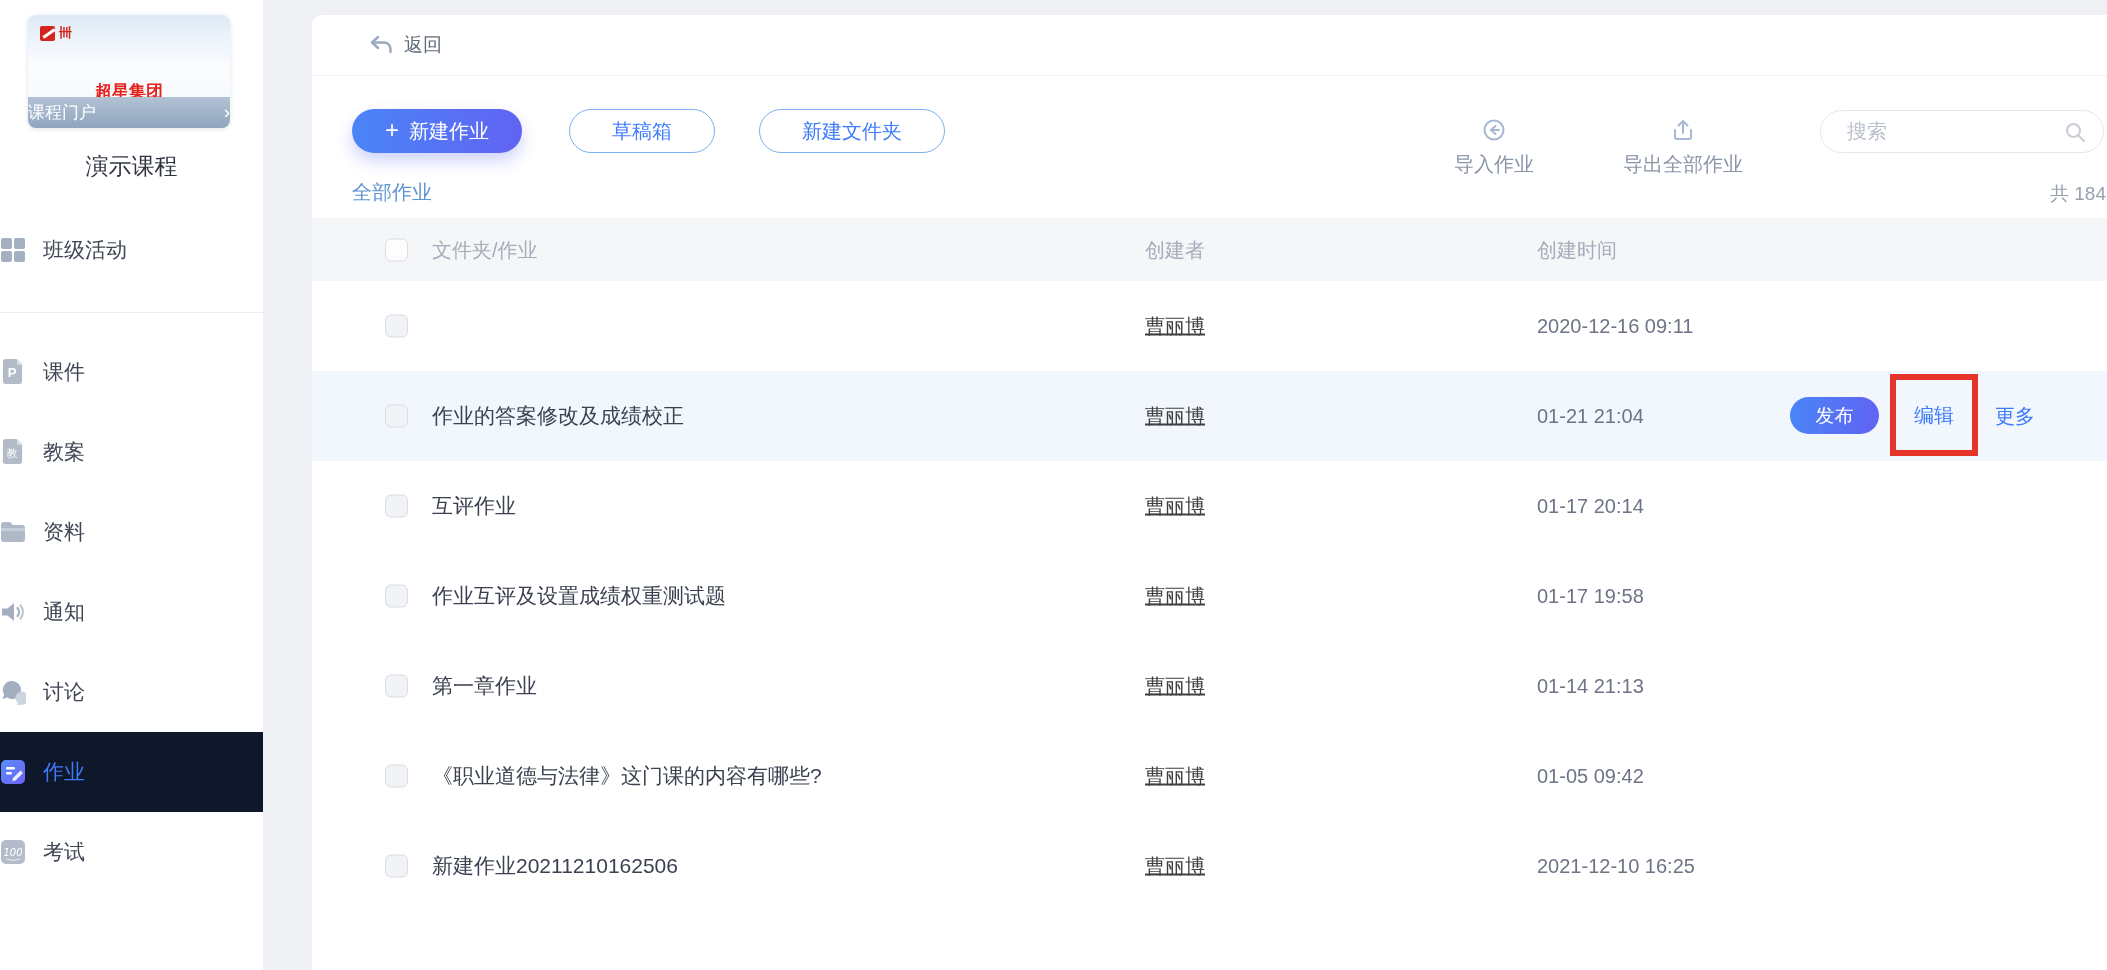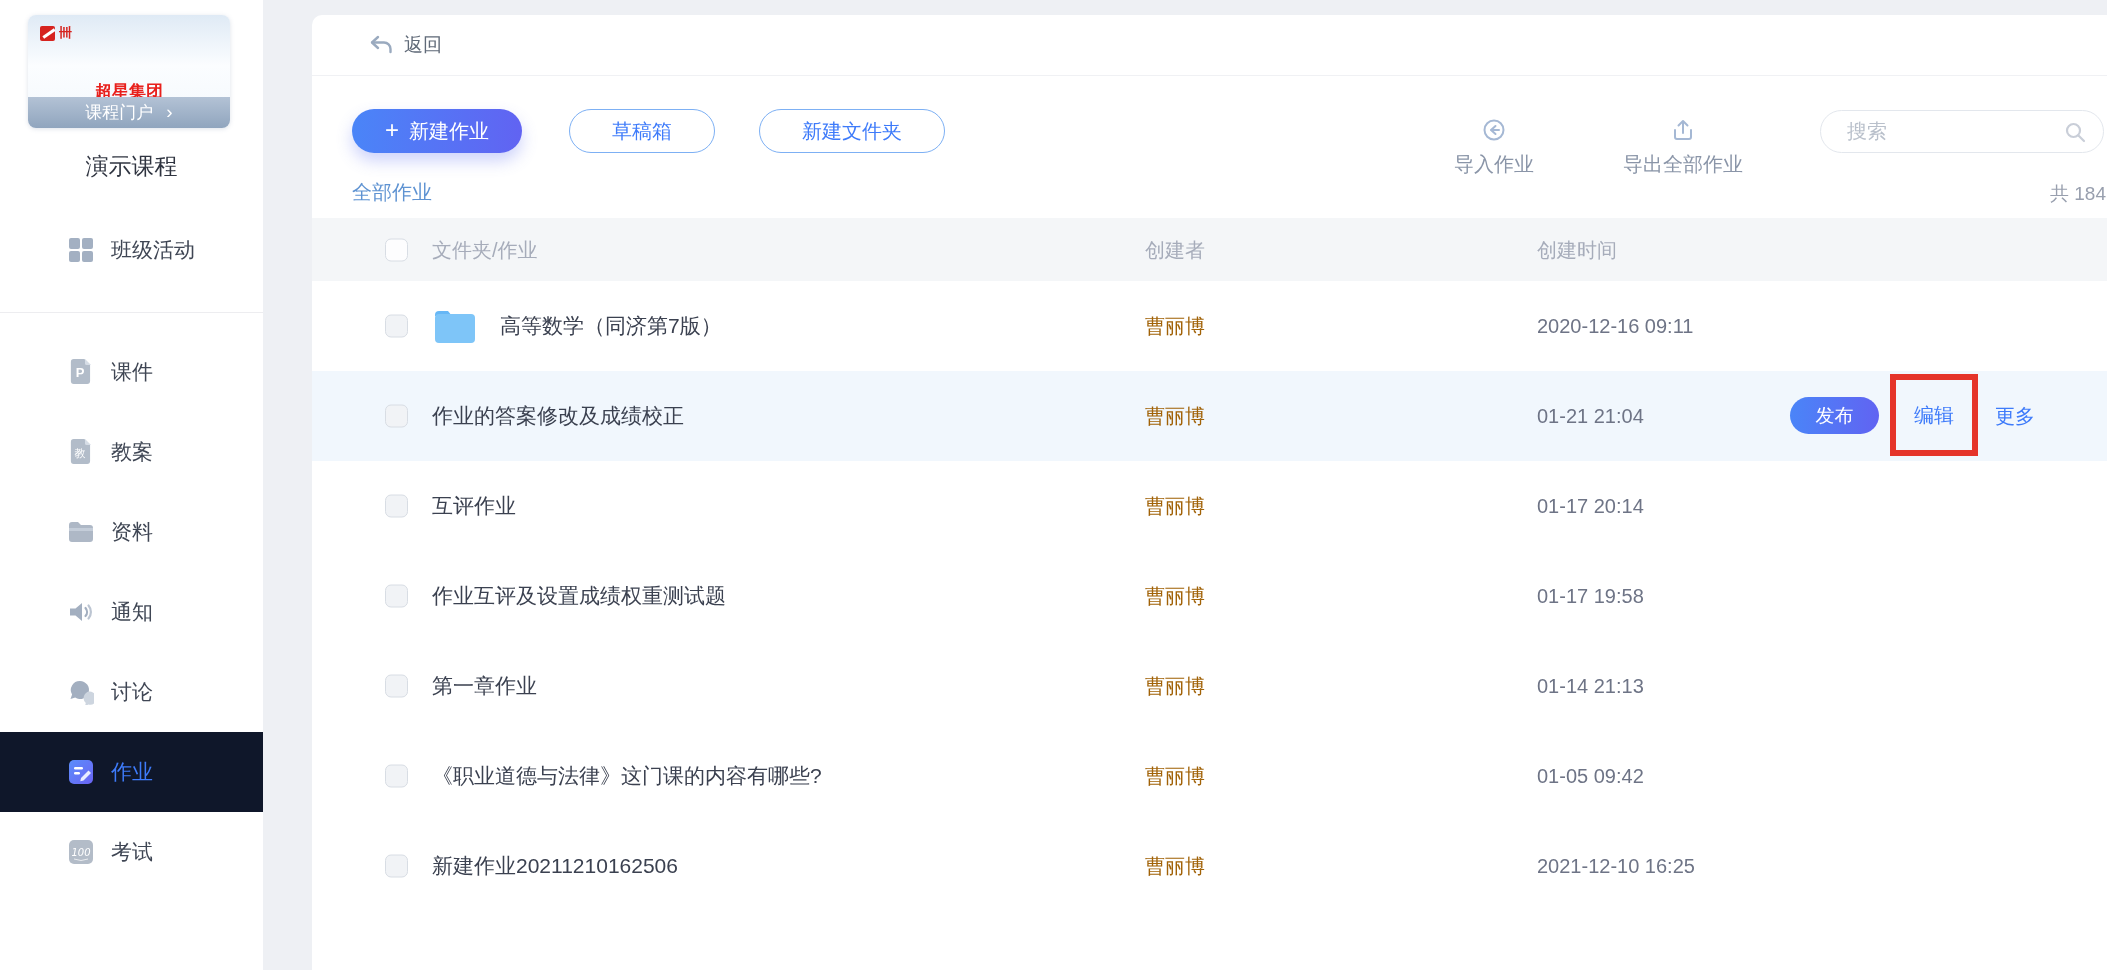--- a/index.html
+++ b/index.html
@@ -12,26 +12,26 @@
     overflow:hidden; background:linear-gradient(180deg,#dfeaf5 0%,#fbfdff 45%,#f2f7fc 100%);
     box-shadow:0 1px 4px rgba(120,140,170,.25); }
   .logo-mark { position:absolute; left:12px; top:9px; display:flex; gap:4px; align-items:center; }
   .seal { width:15px; height:15px; background:#d6231e; border-radius:2px; position:relative; overflow:hidden; }
   .seal::after { content:""; position:absolute; left:2px; top:6px; width:14px; height:3px; background:#fff; transform:rotate(-35deg); }
   .seal-strokes { color:#d6231e; font-weight:bold; font-size:13px; letter-spacing:-2px; }
   .org-name { position:absolute; top:22px; left:0; right:0; text-align:center; color:#e8201c;
     font-weight:bold; font-size:17px; line-height:1.35;margin-top:44px; }
   .portal-bar { position:absolute; left:0; right:0; bottom:0; height:31px;
     background:linear-gradient(180deg,#b3c2d5 0%,#90a5be 100%); color:#fff; font-size:17px;
-    display:flex; align-items:center; justify-content:center; gap:13px; cursor:pointer; }
+    display:flex; align-items:center; justify-content:space-between; gap:13px; cursor:pointer; }
   .portal-chevron { font-size:19px; line-height:1; margin-top:-2px; }
   .course-title { position:absolute; top:151px; left:0; width:263px; text-align:center;
     font-size:23px; color:#2f3440; }
   .menu { position:absolute; top:210px; left:0; right:0; }
-  .menu-item { height:80px; display:flex; align-items:center; padding-left:68px; gap:17px;
+  .menu-item { height:80px; display:flex; align-items:center; gap:17px;
     font-size:21px; color:#3f4654; cursor:pointer; }
   .menu-item.active { background:#0f172a; color:#3e7bfa; }
   .menu-divider { height:1px; background:#ededf0; margin:22px 0 19px 0; }
   .mi-icon { width:26px; height:26px; flex:0 0 26px; }
 
   
   .main-card { position:absolute; left:312px; top:15px; right:-30px; bottom:-30px;
     background:#ffffff; border-radius:10px; z-index:1; }
   .back-row { height:61px; display:flex; align-items:center; gap:11px; padding-left:57px;
     border-bottom:1px solid #f0f1f4; cursor:pointer; }
@@ -72,21 +72,21 @@
 
   .cb { position:absolute; left:73px; top:50%; transform:translateY(-50%); width:23px; height:23px;
     border-radius:6px; background:#f1f3f6; border:1px solid #d8dde4; cursor:pointer; }
   .table-header .cb { background:#fdfdfe; }
 
   .trow { position:relative; height:90px; background:#fff; }
   .trow.highlighted { background:#f1f7fd; }
   .cell-title { position:absolute; left:120px; top:50%; transform:translateY(-50%);
     display:flex; align-items:center; gap:22px; font-size:21px; color:#3b4150; cursor:pointer; }
   .cell-creator { position:absolute; left:833px; top:50%; transform:translateY(-50%);
-    font-size:20px; color:#a16207; }
+    font-size:20px; color:#404040;text-decoration:underline; }
   .cell-time { position:absolute; left:1225px; top:50%; transform:translateY(-50%);
     font-size:20px; color:#6e7486; }
   .folder-svg { width:46px; height:38px; display:block; }
 
   .btn-publish { position:absolute; left:1478px; top:26px; width:89px; height:37px; border:none;
     border-radius:19px; background:linear-gradient(92deg,#4a85f8 0%,#6163f2 100%); color:#fff;
     font-size:19px; cursor:pointer; font-family:Liberation Sans, sans-serif; }
   .red-annotation { position:absolute; left:1578px; top:3px; width:88px; height:82px;
     border:6px solid #e5342a; display:flex; align-items:center; justify-content:center; }
   .link-action { font-size:20px; color:#3e7bfa; cursor:pointer; }
@@ -252,27 +252,20 @@
 
   <div class="table-header">
     <span class="cb"></span>
     <span class="hdr h-title">文件夹/作业</span>
     <span class="hdr h-creator">创建者</span>
     <span class="hdr h-time">创建时间</span>
   </div>
 
   <div class="trow">
     <span class="cb"></span>
-    <span class="cell-title">
-      <svg class="folder-svg" viewBox="0 0 46 38">
-        <path d="M3 8 a4 4 0 0 1 4-4 h9 l4 5 h-17 z" fill="#66b7f6"></path>
-        <rect x="3" y="7" width="40" height="29" rx="4" fill="#7ec5f8"></rect>
-      </svg>
-      <span>高等数学（同济第7版）</span>
-    </span>
     <span class="cell-creator">曹丽博</span>
     <span class="cell-time">2020-12-16 09:11</span>
   </div>
 
   <div class="trow highlighted">
     <span class="cb"></span>
     <span class="cell-title">
       <span>作业的答案修改及成绩校正</span>
     </span>
     <span class="cell-creator">曹丽博</span>

